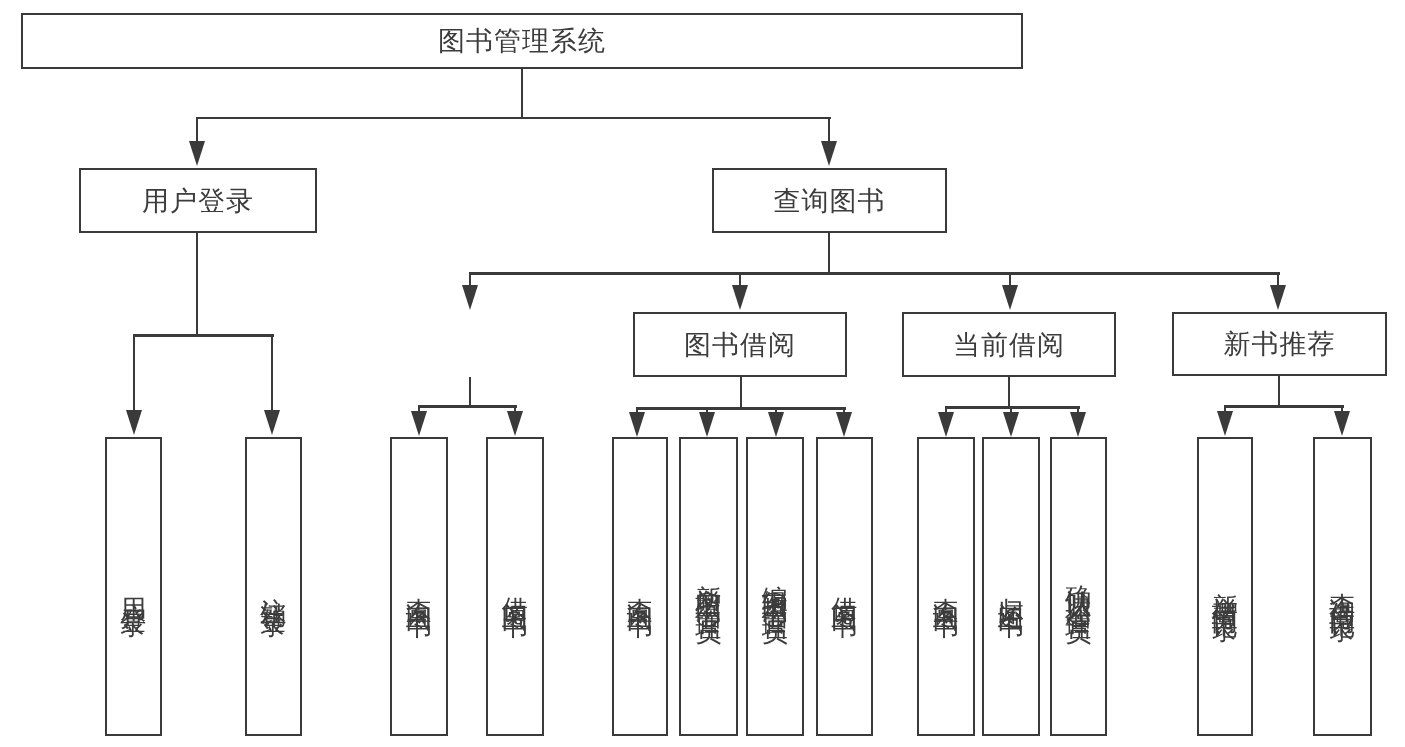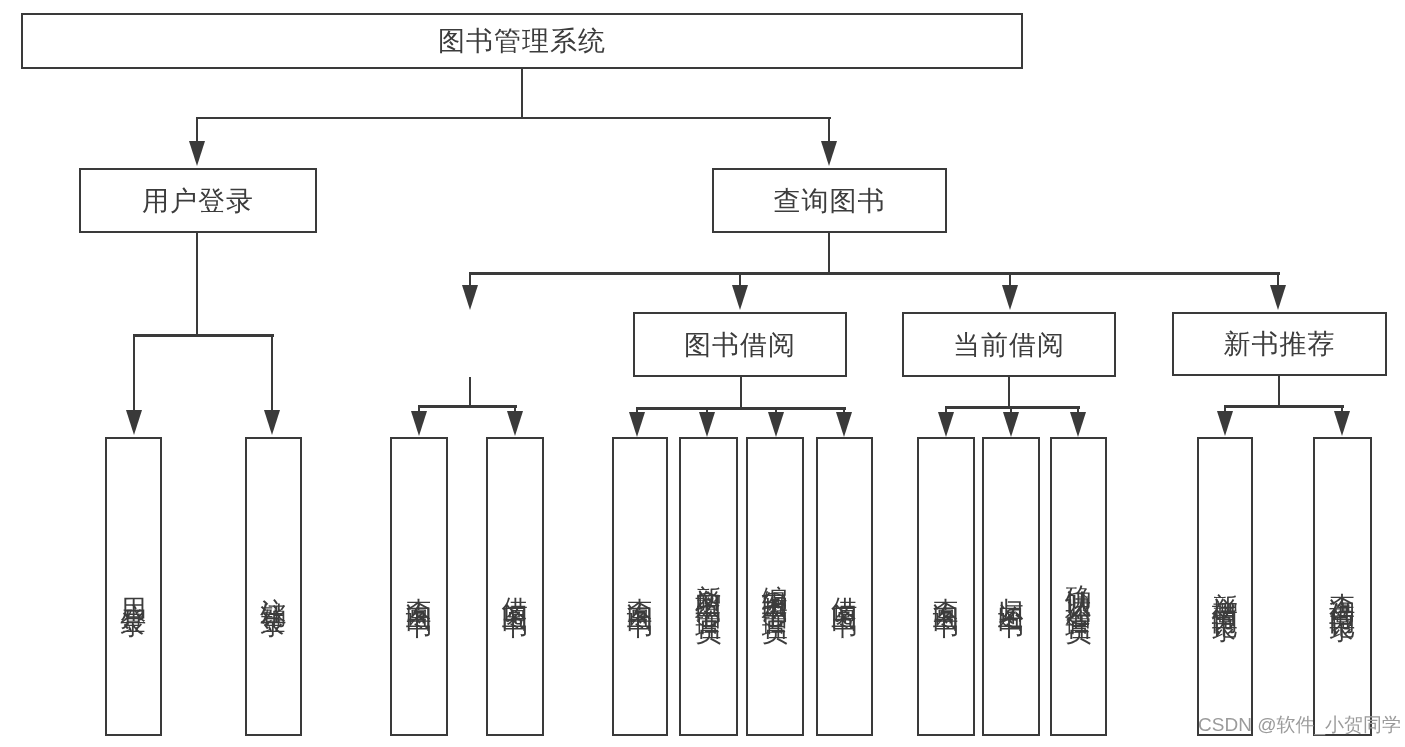--- a/index.html
+++ b/index.html
@@ -160,15 +160,14 @@
     <span>确认归还（管理员）</span>
     </div>
 
   <div class="node v-node" style="left:1197px;top:437px;width:56px;height:299px;">
     <span>新增借阅记录</span>
     </div>
   <div class="node v-node" style="left:1313px;top:437px;width:59px;height:299px;">
     <span>查询借阅记录</span>
     </div>
 
-  <div class="watermark">CSDN @软件_小贺同学</div>
 
 </div>
 
 </body></html>

